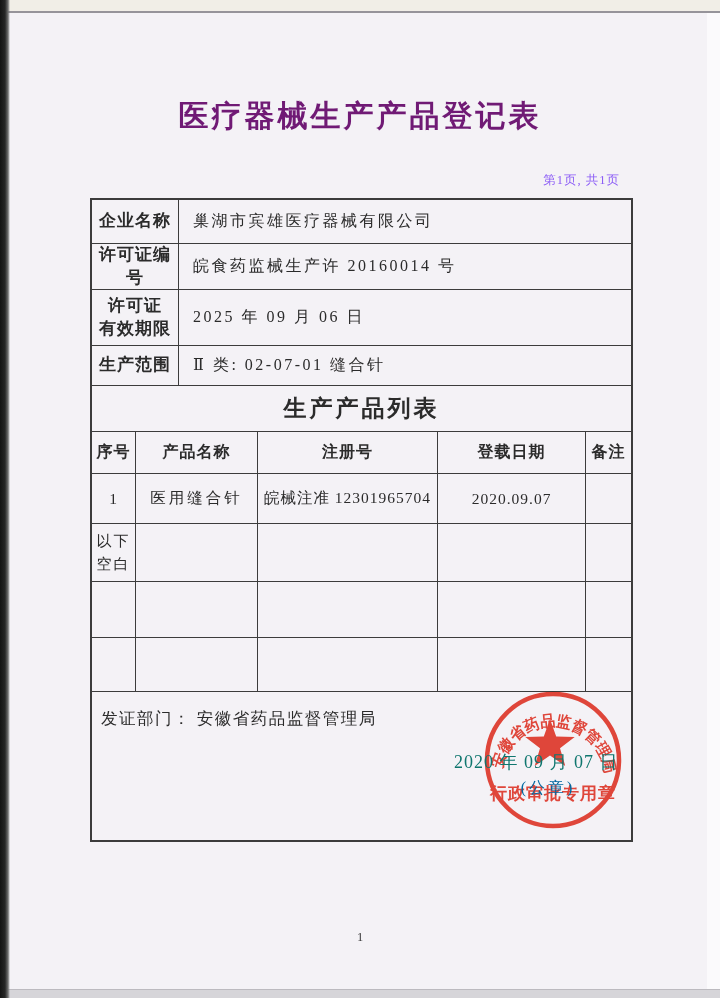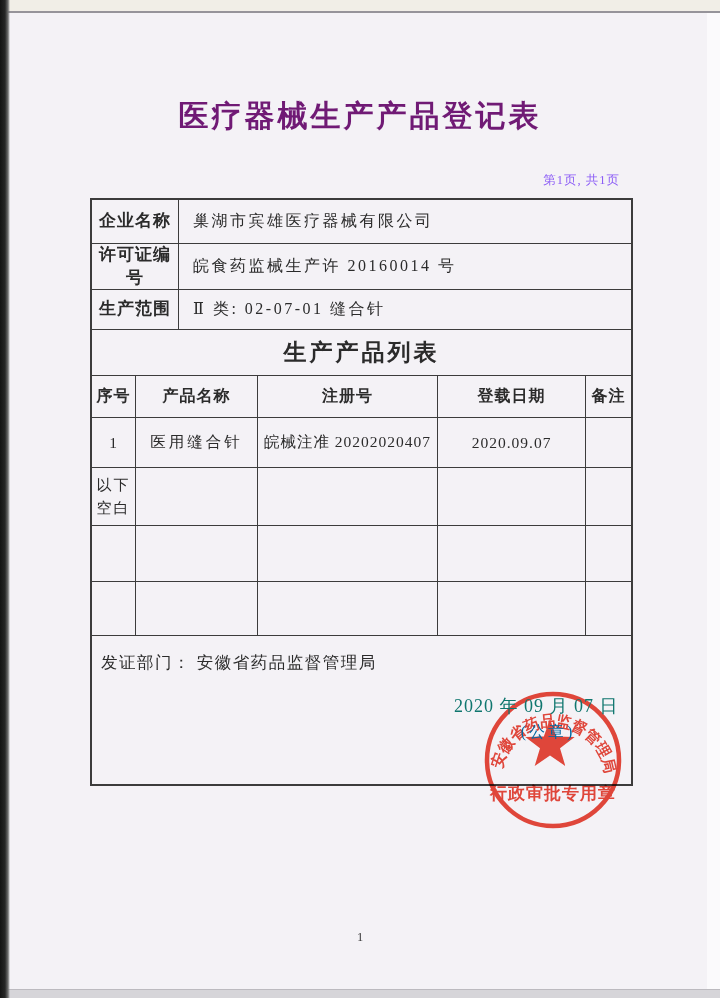--- a/index.html
+++ b/index.html
@@ -94,20 +94,25 @@
   <div class="row ir0">
     <div class="cell label-cell">企业名称</div>
     <div class="cell value-cell">巢湖市宾雄医疗器械有限公司</div>
   </div>
 
   <div class="row ir1">
     <div class="cell label-cell">许可证编号</div>
     <div class="cell value-cell">皖食药监械生产许 20160014 号</div>
   </div>
 
+  <div class="row ir2">
+    <div class="cell label-cell">许可证
+有效期限</div>
+    <div class="cell value-cell">2025 年 09 月 06 日</div>
+  </div>
 
   <div class="row ir3">
     <div class="cell label-cell">生产范围</div>
     <div class="cell value-cell">Ⅱ 类: 02-07-01 缝合针</div>
   </div>
 
   <div class="row section-row">
     <span class="section-title">生产产品列表</span>
   </div>
 
@@ -115,21 +120,21 @@
     <div class="cell hcell c0">序号</div>
     <div class="cell hcell c1">产品名称</div>
     <div class="cell hcell c2">注册号</div>
     <div class="cell hcell c3">登载日期</div>
     <div class="cell hcell c4">备注</div>
   </div>
 
   <div class="row pr0">
     <div class="cell dcell c0">1</div>
     <div class="cell dcell cjk c1">医用缝合针</div>
-    <div class="cell dcell c2">皖械注准 20202020407</div>
+    <div class="cell dcell c2">皖械注准 12301965704</div>
     <div class="cell dcell c3">2020.09.07</div>
     <div class="cell dcell c4"></div>
   </div>
 
   <div class="row pr1">
     <div class="cell dcell seq-note c0">以下
 空白</div>
     <div class="cell dcell c1"></div>
     <div class="cell dcell c2"></div>
     <div class="cell dcell c3"></div>

